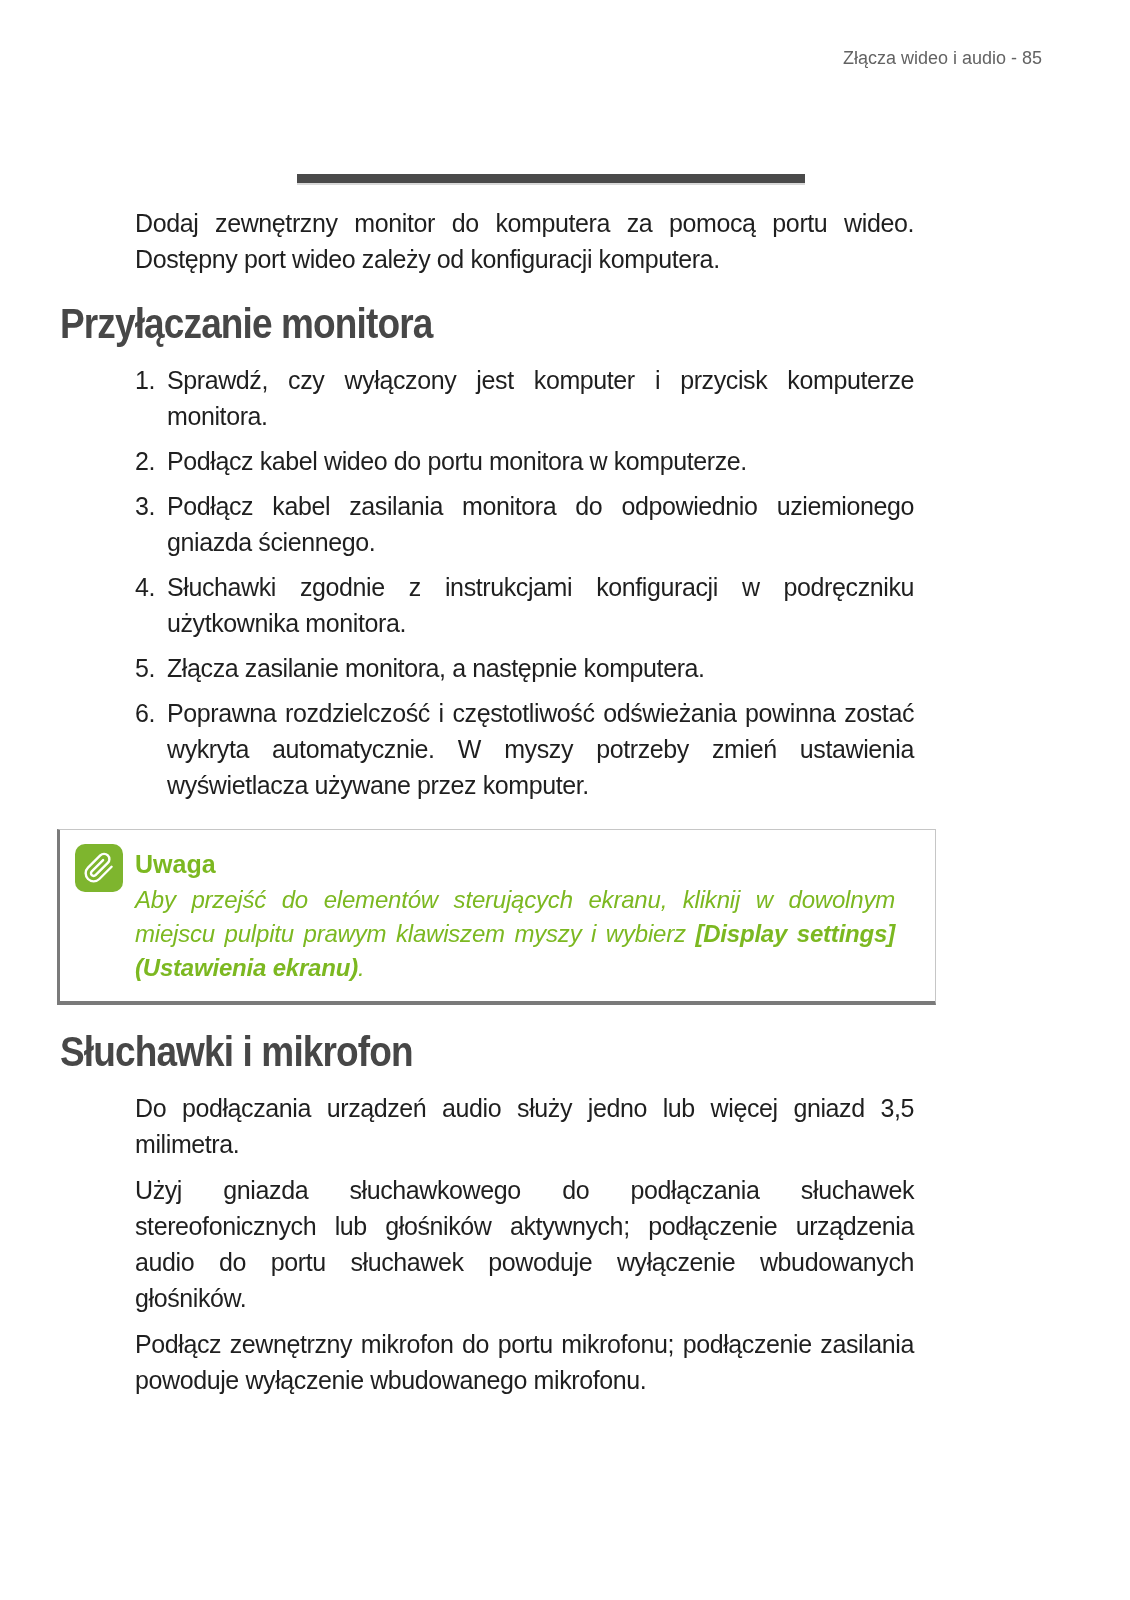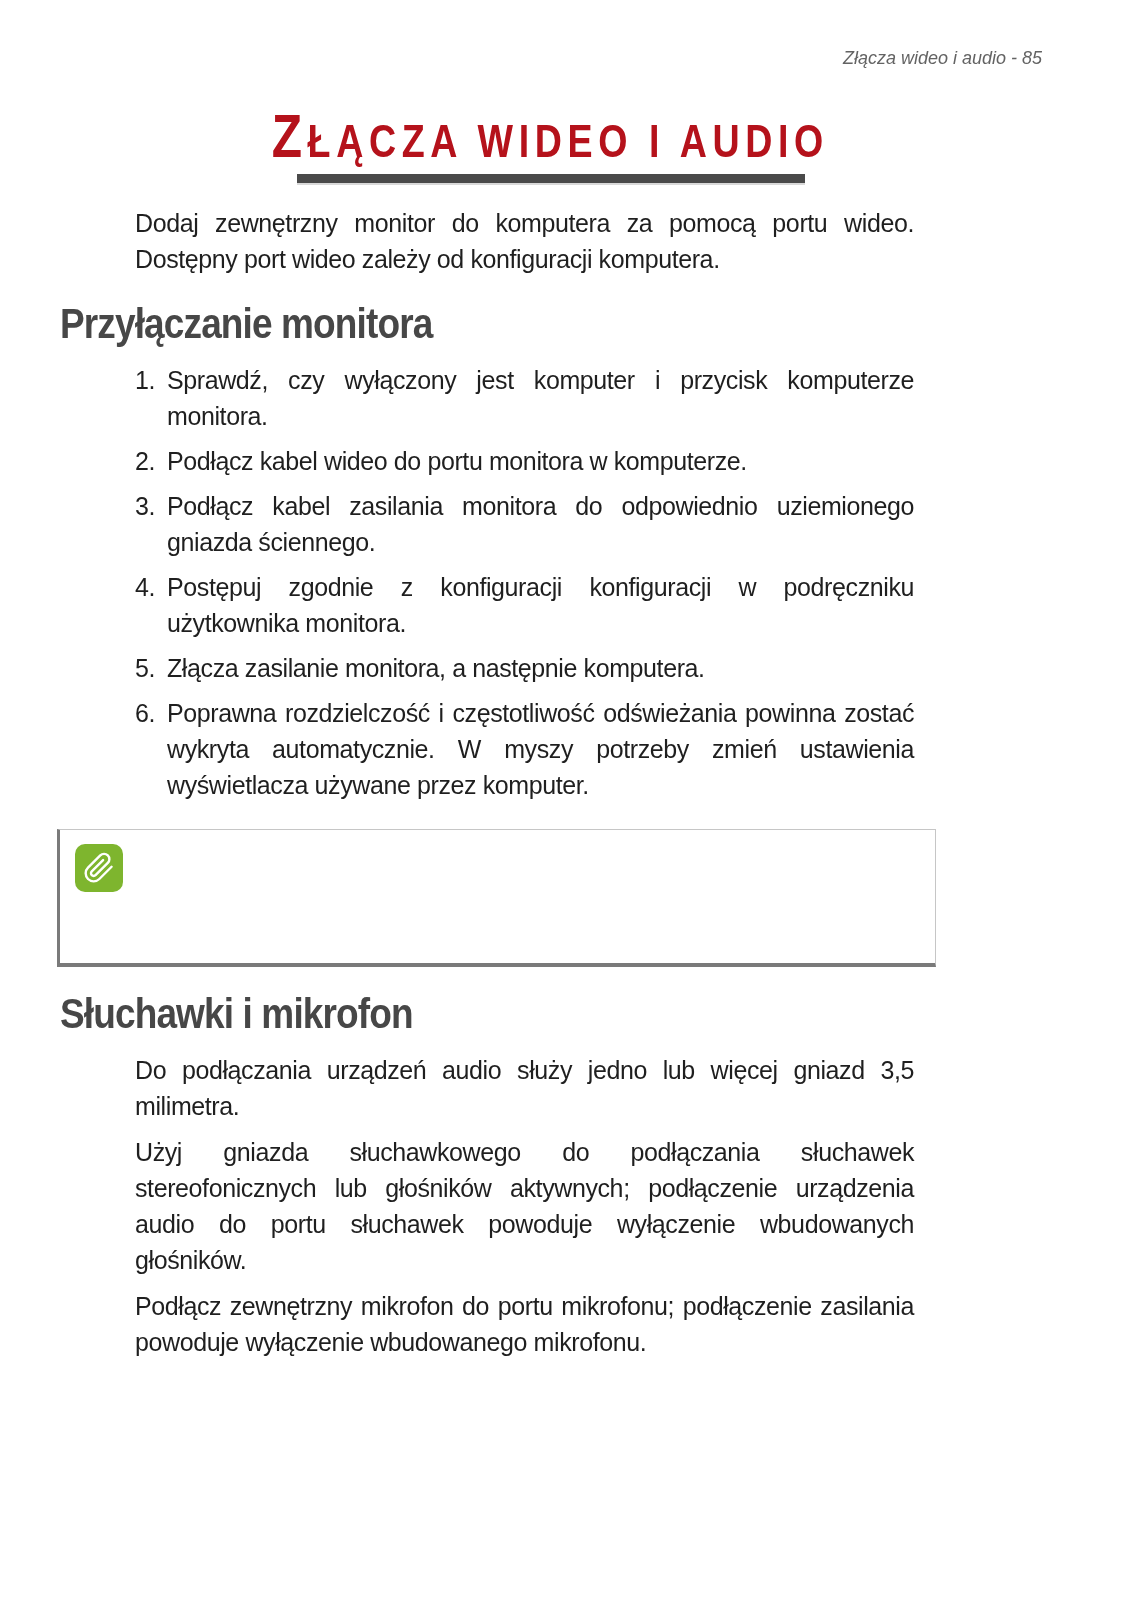--- a/index.html
+++ b/index.html
@@ -12,21 +12,20 @@
     font-family: "Liberation Sans", sans-serif;
     color: #1f1f1f;
     overflow: hidden;
   }
   
   .running-header {
     position: absolute;
     top: 48px;
     right: 88px;
     font-size: 18px;
-    font-style: italic;
     color: #636363;
   }
   
   .title {
     margin: 0;
     position: absolute;
     top: 100px;
     left: 0;
     width: 1100px;
     text-align: center;
@@ -139,45 +138,46 @@
   .para { margin-bottom: 10px; }
   .para:last-child { margin-bottom: 0; }
 </style>
 </head>
 <body>
 
 <div class="page">
 
   <div class="running-header">Złącza wideo i audio - 85</div>
 
-  <h1 class="title">
-    <span class="title-inner"><span class="title-initial">Z</span><span>ŁĄCZA WIDEO I AUDIO</span></span>
-  </h1>
   <div class="title-rule"></div>
 
   <div class="content">
 
     <p class="body-text intro">Dodaj zewnętrzny monitor do komputera za pomocą portu wideo. Dostępny port wideo zależy od konfiguracji komputera.</p>
 
     <h2 class="section-heading">Przyłączanie monitora</h2>
 
     <ol class="steps">
       <li>Sprawdź, czy wyłączony jest komputer i przycisk komputerze monitora.</li>
       <li>Podłącz kabel wideo do portu monitora w komputerze.</li>
       <li>Podłącz kabel zasilania monitora do odpowiednio uziemionego gniazda ściennego.</li>
-      <li>Postępuj zgodnie z konfiguracji konfiguracji w podręczniku użytkownika monitora.</li>
+      <li>Słuchawki zgodnie z instrukcjami konfiguracji w podręczniku użytkownika monitora.</li>
       <li>Złącza zasilanie monitora, a następnie komputera.</li>
       <li>Poprawna rozdzielczość i częstotliwość odświeżania powinna zostać wykryta automatycznie. W myszy potrzeby zmień ustawienia wyświetlacza używane przez komputer.</li>
     </ol>
 
     <div class="note-box">
       <div class="note-icon">
         <svg width="32" height="32" viewBox="0 0 24 24" fill="none" stroke="#ffffff" stroke-width="1.8" stroke-linecap="round" stroke-linejoin="round">
           <path d="M21.44 11.05l-9.19 9.19a6 6 0 0 1-8.49-8.49l9.19-9.19a4 4 0 0 1 5.66 5.66l-9.2 9.19a2 2 0 0 1-2.83-2.83l8.49-8.48"></path>
         </svg>
+      </div>
+      <div class="note-content">
+        <div class="note-label">Uwaga</div>
+        <p class="note-text"><span>Aby przejść do elementów sterujących ekranu, kliknij w dowolnym miejscu pulpitu prawym klawiszem myszy i wybierz </span><span class="bold">[Display settings] (Ustawienia ekranu)</span><span>.</span></p>
       </div>
     </div>
 
     <h2 class="section-heading">Słuchawki i mikrofon</h2>
 
     <p class="body-text para">Do podłączania urządzeń audio służy jedno lub więcej gniazd 3,5 milimetra.</p>
     <p class="body-text para">Użyj gniazda słuchawkowego do podłączania słuchawek stereofonicznych lub głośników aktywnych; podłączenie urządzenia audio do portu słuchawek powoduje wyłączenie wbudowanych głośników.</p>
     <p class="body-text para">Podłącz zewnętrzny mikrofon do portu mikrofonu; podłączenie zasilania powoduje wyłączenie wbudowanego mikrofonu.</p>
 
   </div>

